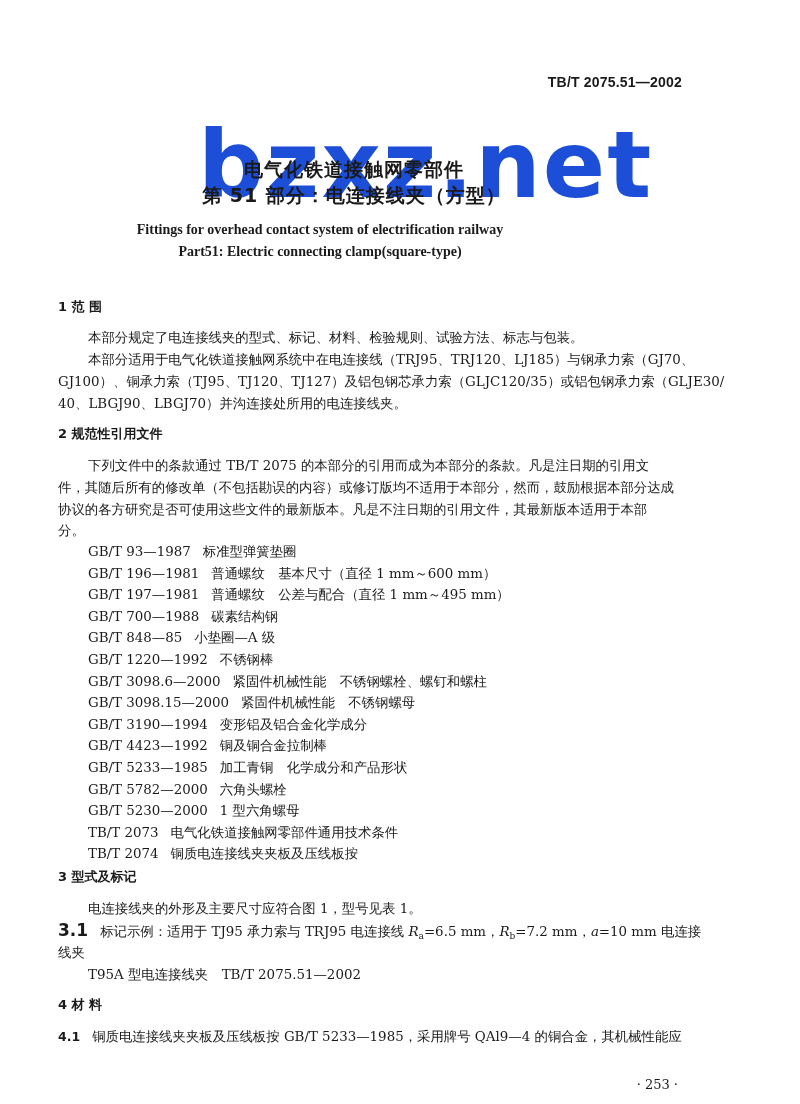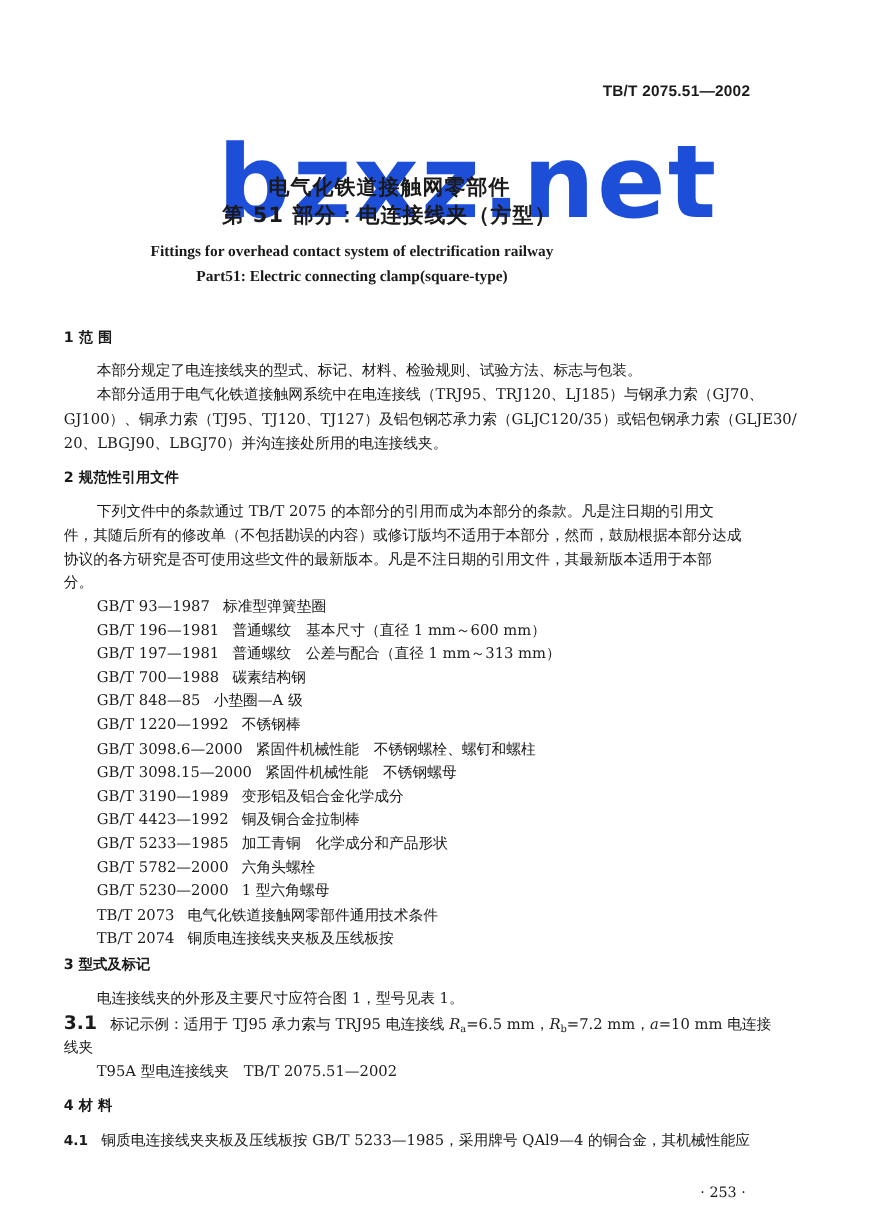--- a/index.html
+++ b/index.html
@@ -54,38 +54,38 @@
 
 <div class="abs title-zh l1">电气化铁道接触网零部件</div>
 <div class="abs title-zh l2">第 51 部分：电连接线夹（方型）</div>
 <div class="abs title-en l1">Fittings for overhead contact system of electrification railway</div>
 <div class="abs title-en l2">Part51: Electric connecting clamp(square-type)</div>
 
 <div class="abs heading" style="top:298px;">1  范     围</div>
 <div class="abs para" style="left:88px; top:327px;">本部分规定了电连接线夹的型式、标记、材料、检验规则、试验方法、标志与包装。</div>
 <div class="abs para" style="left:88px; top:349px;">本部分适用于电气化铁道接触网系统中在电连接线（TRJ95、TRJ120、LJ185）与钢承力索（GJ70、</div>
 <div class="abs para" style="left:58px; top:371px;">GJ100）、铜承力索（TJ95、TJ120、TJ127）及铝包钢芯承力索（GLJC120/35）或铝包钢承力索（GLJE30/</div>
-<div class="abs para" style="left:58px; top:393px;">20、LBGJ90、LBGJ70）并沟连接处所用的电连接线夹。</div>
+<div class="abs para" style="left:58px; top:393px;">40、LBGJ90、LBGJ70）并沟连接处所用的电连接线夹。</div>
 
 <div class="abs heading" style="top:425px;">2  规范性引用文件</div>
 <div class="abs para" style="left:88px; top:455px;">下列文件中的条款通过 TB/T 2075 的本部分的引用而成为本部分的条款。凡是注日期的引用文</div>
 <div class="abs para" style="left:58px; top:477px;">件，其随后所有的修改单（不包括勘误的内容）或修订版均不适用于本部分，然而，鼓励根据本部分达成</div>
 <div class="abs para" style="left:58px; top:499px;">协议的各方研究是否可使用这些文件的最新版本。凡是不注日期的引用文件，其最新版本适用于本部</div>
 <div class="abs para" style="left:58px; top:520px;">分。</div>
 
 <div class="abs ref-list para" style="top:541px;">
   <div><span class="code">GB/T 93—1987</span><span>标准型弹簧垫圈</span></div>
   <div><span class="code">GB/T 196—1981</span><span>普通螺纹　基本尺寸（直径 1 mm～600 mm）</span></div>
-  <div><span class="code">GB/T 197—1981</span><span>普通螺纹　公差与配合（直径 1 mm～313 mm）</span></div>
+  <div><span class="code">GB/T 197—1981</span><span>普通螺纹　公差与配合（直径 1 mm～495 mm）</span></div>
   <div><span class="code">GB/T 700—1988</span><span>碳素结构钢</span></div>
   <div><span class="code">GB/T 848—85</span><span>小垫圈—A 级</span></div>
   <div><span class="code">GB/T 1220—1992</span><span>不锈钢棒</span></div>
   <div><span class="code">GB/T 3098.6—2000</span><span>紧固件机械性能　不锈钢螺栓、螺钉和螺柱</span></div>
   <div><span class="code">GB/T 3098.15—2000</span><span>紧固件机械性能　不锈钢螺母</span></div>
-  <div><span class="code">GB/T 3190—1989</span><span>变形铝及铝合金化学成分</span></div>
+  <div><span class="code">GB/T 3190—1994</span><span>变形铝及铝合金化学成分</span></div>
   <div><span class="code">GB/T 4423—1992</span><span>铜及铜合金拉制棒</span></div>
   <div><span class="code">GB/T 5233—1985</span><span>加工青铜　化学成分和产品形状</span></div>
   <div><span class="code">GB/T 5782—2000</span><span>六角头螺栓</span></div>
   <div><span class="code">GB/T 5230—2000</span><span>1 型六角螺母</span></div>
   <div><span class="code">TB/T 2073</span><span>电气化铁道接触网零部件通用技术条件</span></div>
   <div><span class="code">TB/T 2074</span><span>铜质电连接线夹夹板及压线板按</span></div>
 </div>
 
 <div class="abs heading" style="top:868px;">3  型式及标记</div>
 <div class="abs para" style="left:88px; top:898px;">电连接线夹的外形及主要尺寸应符合图 1，型号见表 1。</div>

